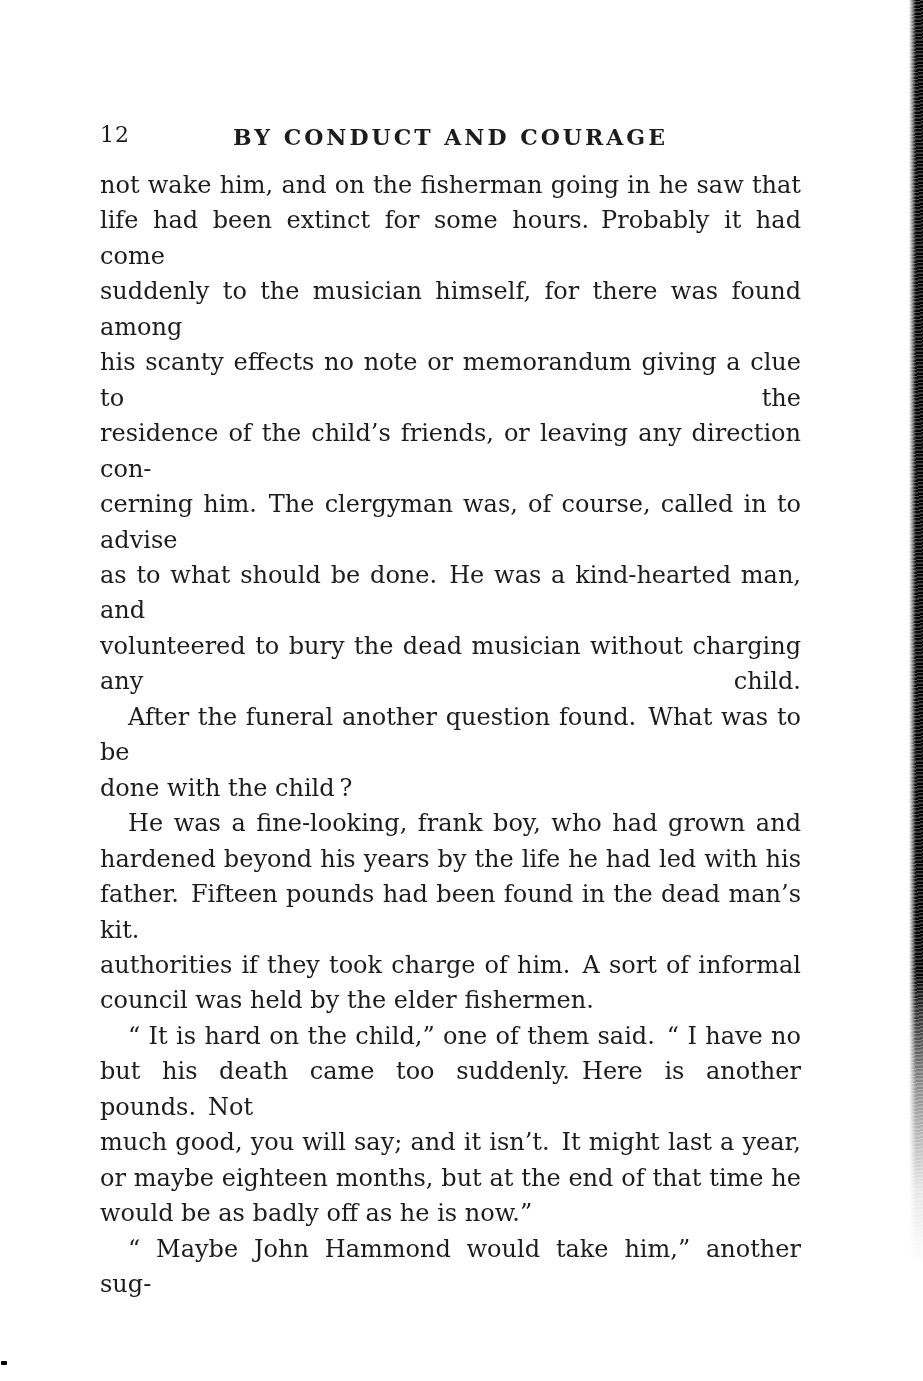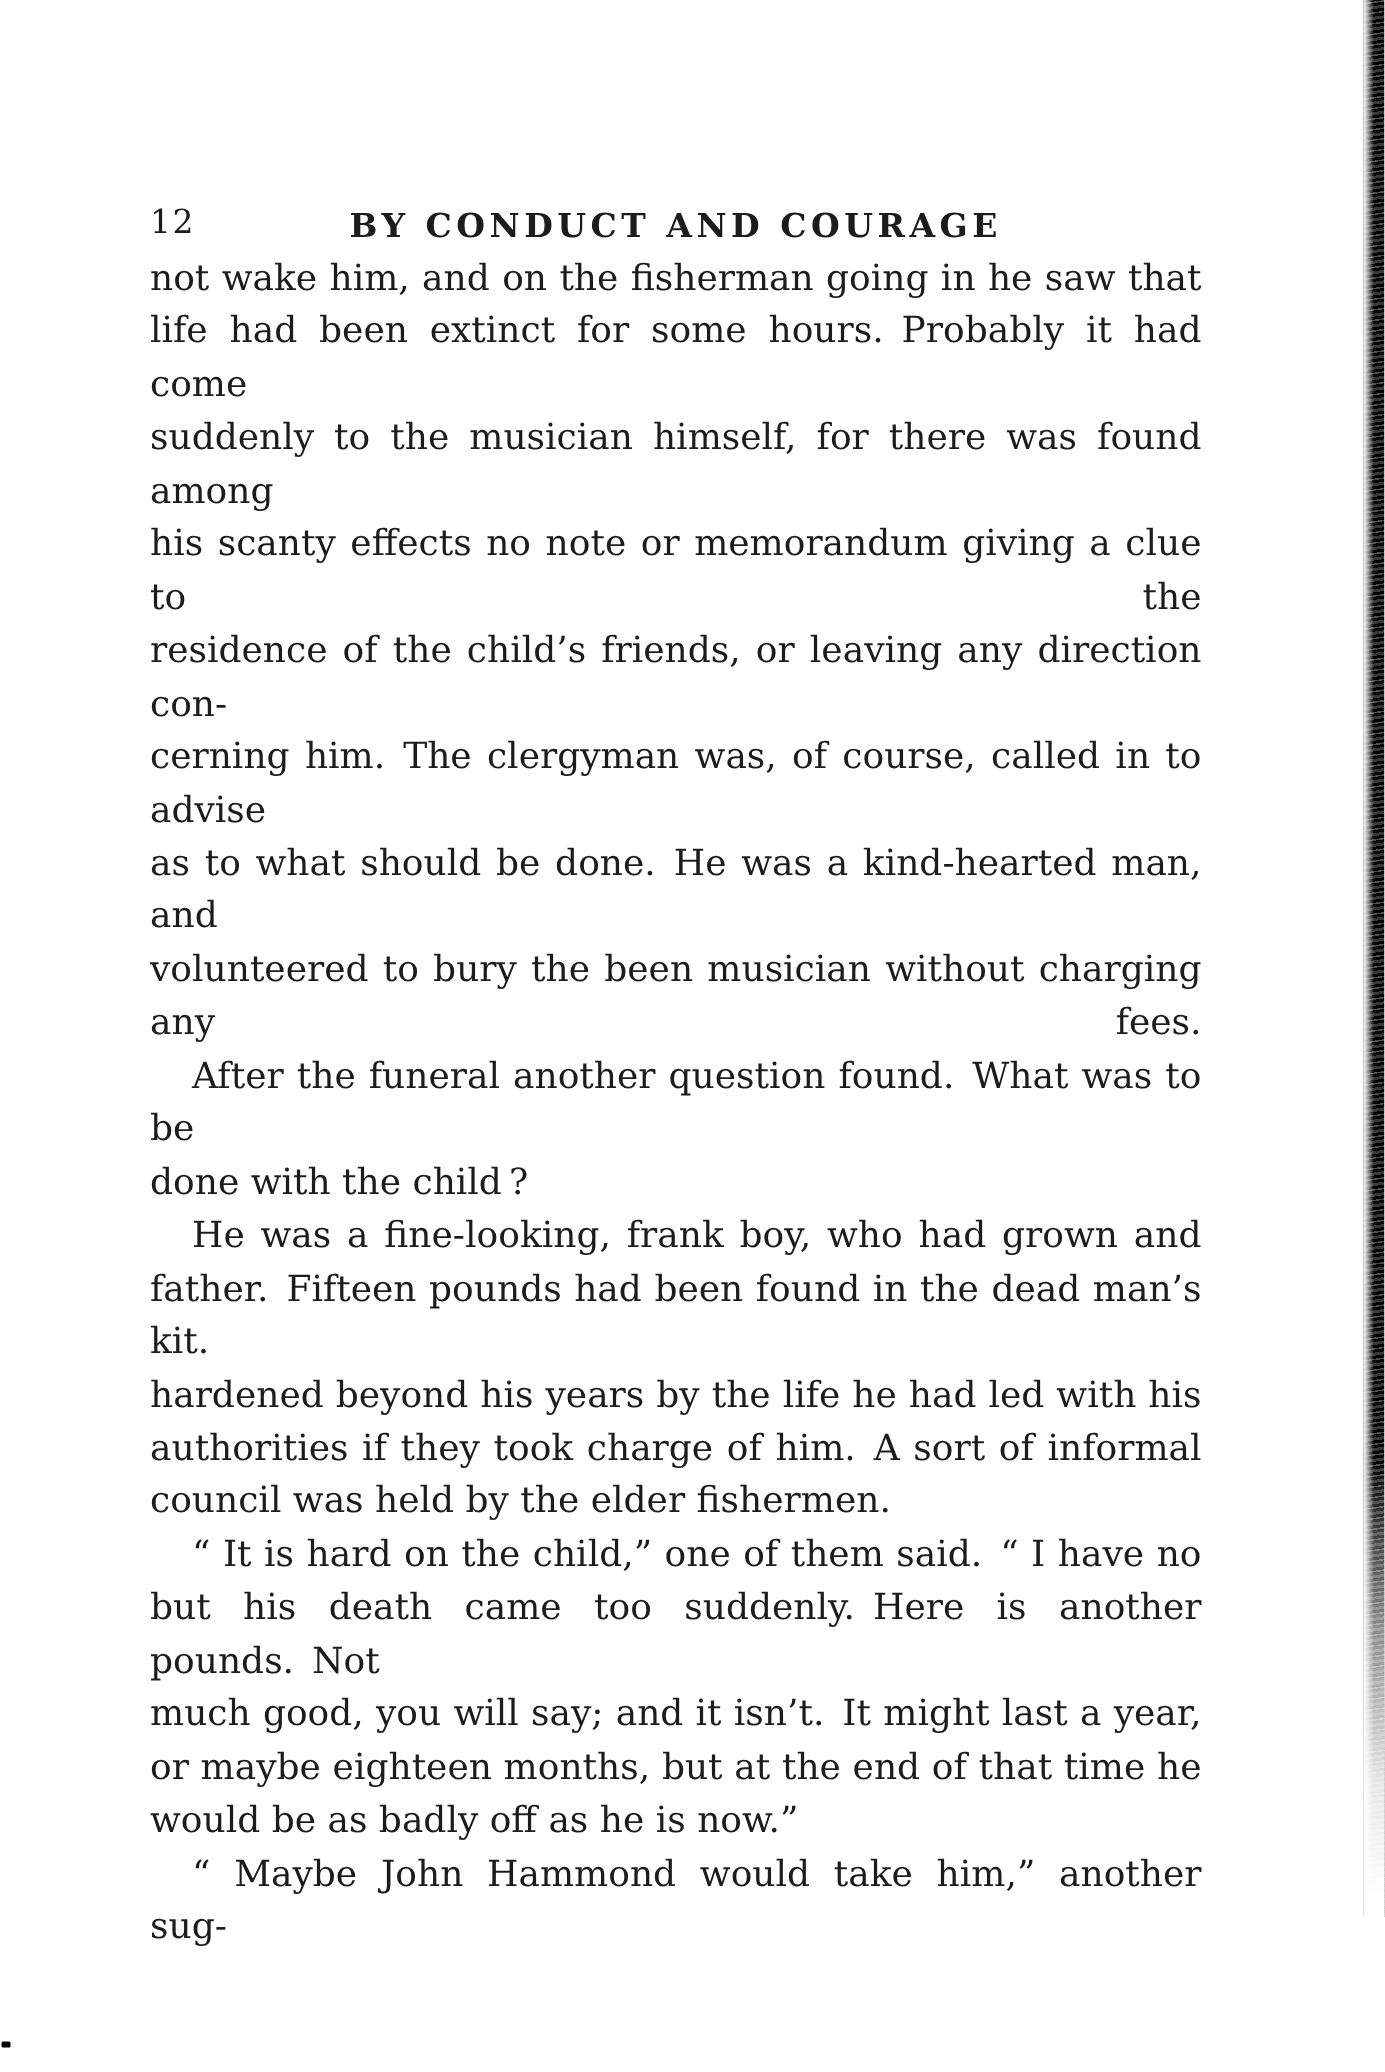--- a/index.html
+++ b/index.html
@@ -10,21 +10,21 @@
     width: 923px;
     height: 1381px;
     position: relative;
     background: #ffffff;
     overflow: hidden;
     font-family: "DejaVu Serif", serif;
     color: #1c1c1c;
   }
   .page-header {
     position: absolute;
-    top: 133px;
+    top: 119px;
     left: 100px;
     width: 701px;
     height: 32px;
   }
   .page-number {
     position: absolute;
     left: 0;
     top: 3px;
     font-size: 22px;
     letter-spacing: 1px;
@@ -98,26 +98,26 @@
 </div>
 
 <div class="text-block">
     <div class="line">not wake him, and on the fisherman going in he saw that</div>
     <div class="line">life had been extinct for some hours. Probably it had come</div>
     <div class="line">suddenly to the musician himself, for there was found among</div>
     <div class="line">his scanty effects no note or memorandum giving a clue to the</div>
     <div class="line">residence of the child’s friends, or leaving any direction con-</div>
     <div class="line">cerning him. The clergyman was, of course, called in to advise</div>
     <div class="line">as to what should be done. He was a kind-hearted man, and</div>
-    <div class="line">volunteered to bury the been musician without charging any fees.</div>
+    <div class="line">volunteered to bury the dead musician without charging any child.</div>
     <div class="line indent">After the funeral another question found. What was to be</div>
     <div class="line last">done with the child ?</div>
     <div class="line indent">He was a fine-looking, frank boy, who had grown and</div>
+    <div class="line">hardened beyond his years by the life he had led with his</div>
     <div class="line">father. Fifteen pounds had been found in the dead man’s kit.</div>
-    <div class="line">hardened beyond his years by the life he had led with his</div>
     <div class="line">authorities if they took charge of him. A sort of informal</div>
     <div class="line last">council was held by the elder fishermen.</div>
     <div class="line indent">“ It is hard on the child,” one of them said. “ I have no</div>
     <div class="line">but his death came too suddenly. Here is another pounds. Not</div>
     <div class="line">much good, you will say; and it isn’t. It might last a year,</div>
     <div class="line">or maybe eighteen months, but at the end of that time he</div>
     <div class="line last">would be as badly off as he is now.”</div>
     <div class="line indent">“ Maybe John Hammond would take him,” another sug-</div>
   </div>
 

